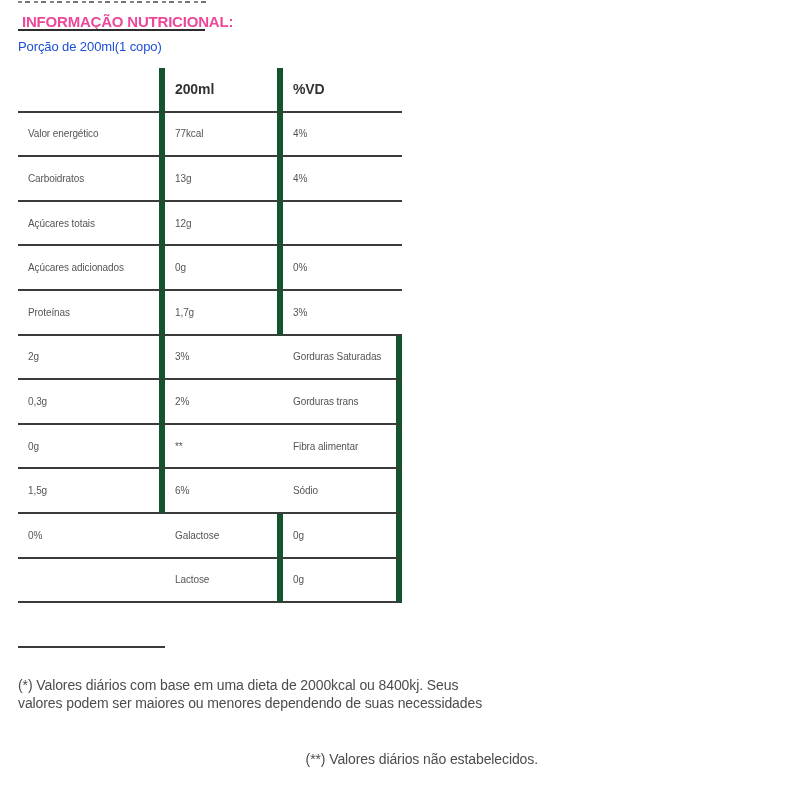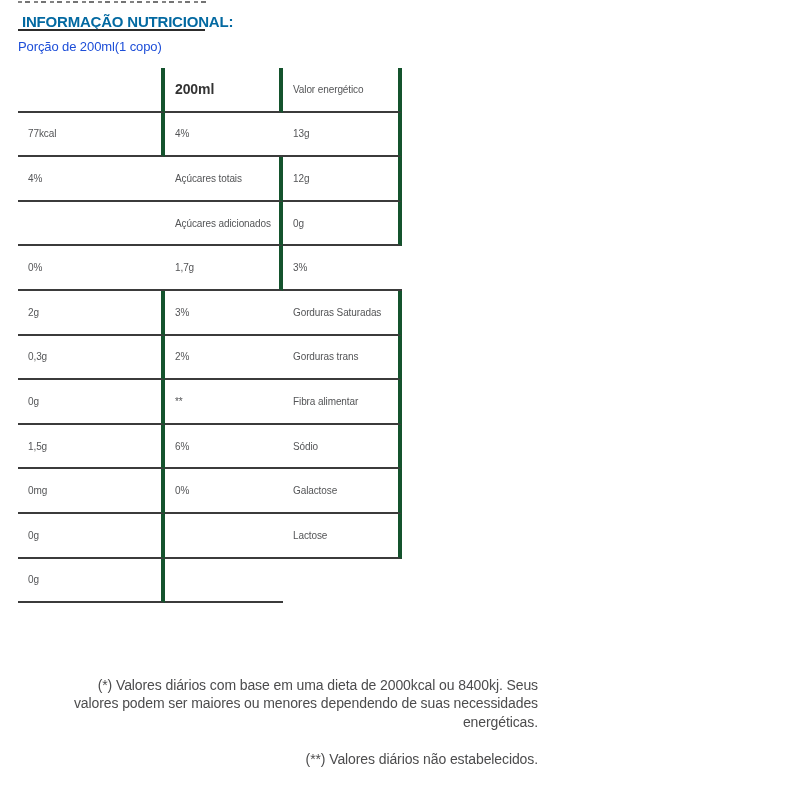--- a/index.html
+++ b/index.html
@@ -25,21 +25,21 @@
   }
 
   .title {
     position: absolute;
     left: 18px;
     top: 9px;
     margin: 4px;
     font-size: 15px;
     font-weight: 700;
     letter-spacing: -0.2px;
-    color: #0369a1;
+    color: #ec4899;
   }
 
   .title-underline {
     position: absolute;
     left: 18px;
     top: 29px;
     width: 187px;
     height: 2px;
     background: #2c2c2c;
   }
@@ -70,98 +70,99 @@
     box-sizing: border-box;
     font-size: 10px;
     color: #545557;
     letter-spacing: -0.1px;
     border-bottom: 2px solid #3b3b3b;
     overflow: hidden;
     white-space: nowrap;
   }
 
   .cell.v {
-    border-right: 4px solid #14532d;
+    border-right: 6px solid #14532d;
   }
 
   .cell.head {
     font-size: 14px;
     font-weight: 700;
     color: #333333;
   }
 
   .footnote {
     position: absolute;
     left: 18px;
     font-size: 14px;
     color: #4c4c4d;
     letter-spacing: -0.1px;
     line-height: 18.4px;
   }
 
-  .fn1 { top: 676px; width: 520px; text-align: right; }
+  .fn1 { top: 676px; width: 520px; }
   .fn2 { top: 750px; width: 520px; text-align: right; }
 </style>
 </head>
 <body>
 
 <div class="remnant"></div>
 
 <h1 class="title">INFORMAÇÃO NUTRICIONAL:</h1>
 <div class="title-underline"></div>
 <div class="subtitle">Porção de 200ml(1 copo)</div>
 
 <div class="ntable">
   <div class="cell v head"></div>
   <div class="cell v head">200ml</div>
+  <div class="cell head">%VD</div>
 
   <div class="cell v">Valor energético</div>
   <div class="cell v">77kcal</div>
   <div class="cell">4%</div>
 
+  <div class="cell v">Carboidratos</div>
   <div class="cell v">13g</div>
   <div class="cell">4%</div>
 
   <div class="cell v">Açúcares totais</div>
   <div class="cell v">12g</div>
   <div class="cell"></div>
 
   <div class="cell v">Açúcares adicionados</div>
   <div class="cell v">0g</div>
   <div class="cell">0%</div>
 
+  <div class="cell v">Proteínas</div>
   <div class="cell v">1,7g</div>
   <div class="cell">3%</div>
 
   <div class="cell v">2g</div>
   <div class="cell">3%</div>
 
   <div class="cell v">Gorduras Saturadas</div>
   <div class="cell v">0,3g</div>
   <div class="cell">2%</div>
 
   <div class="cell v">Gorduras trans</div>
   <div class="cell v">0g</div>
   <div class="cell">**</div>
 
   <div class="cell v">Fibra alimentar</div>
   <div class="cell v">1,5g</div>
   <div class="cell">6%</div>
 
   <div class="cell v">Sódio</div>
-  <div class="cell v">0mg</div>
   <div class="cell">0%</div>
 
   <div class="cell v">Galactose</div>
   <div class="cell v">0g</div>
   <div class="cell"></div>
 
   <div class="cell v">Lactose</div>
   <div class="cell v">0g</div>
   <div class="cell"></div>
 </div>
 
 <div class="footnote fn1">
   <div>(*) Valores diários com base em uma dieta de 2000kcal ou 8400kj. Seus</div>
   <div>valores podem ser maiores ou menores dependendo de suas necessidades</div>
-  <div>energéticas.</div>
 </div>
 <div class="footnote fn2">(**) Valores diários não estabelecidos.</div>
 
 </body></html>

